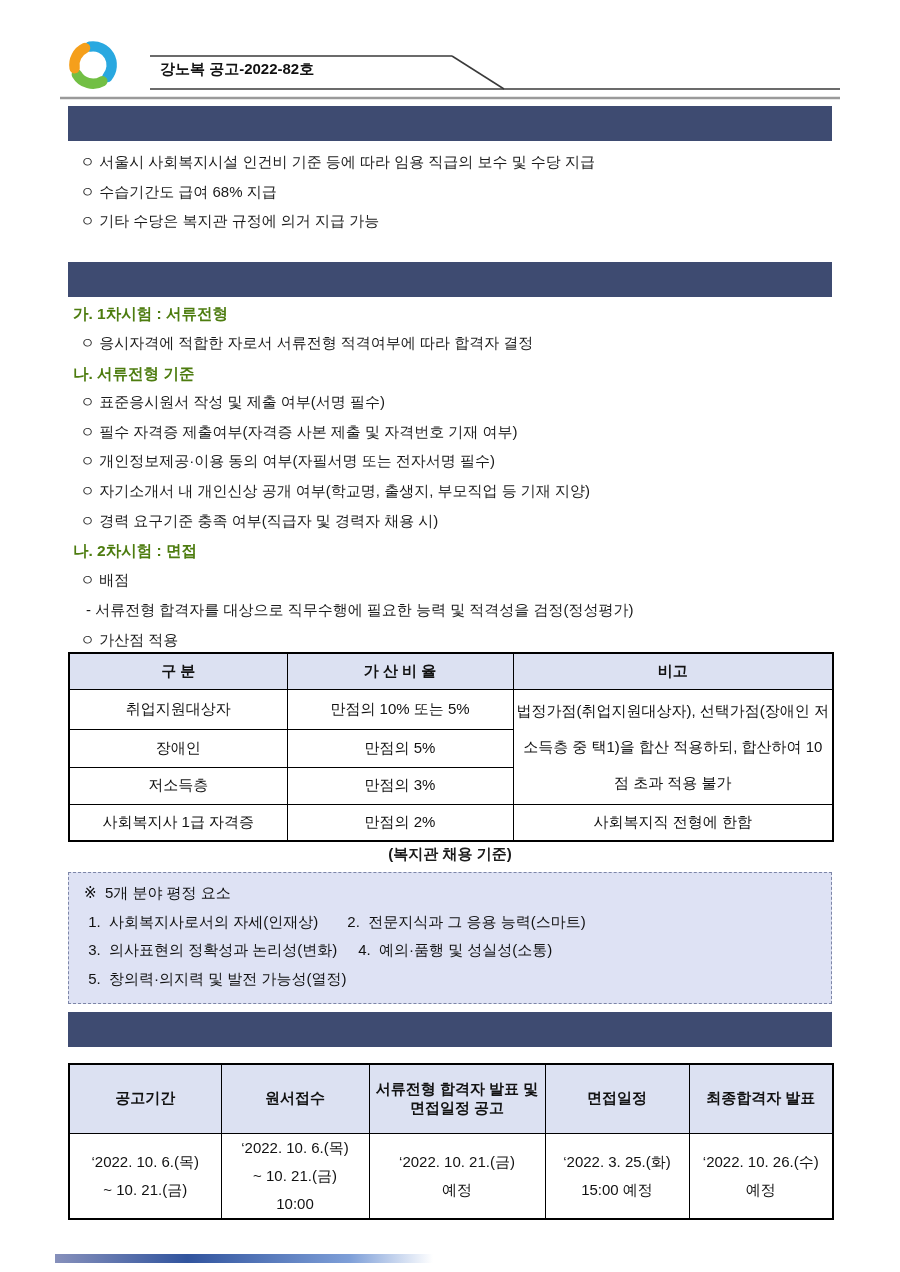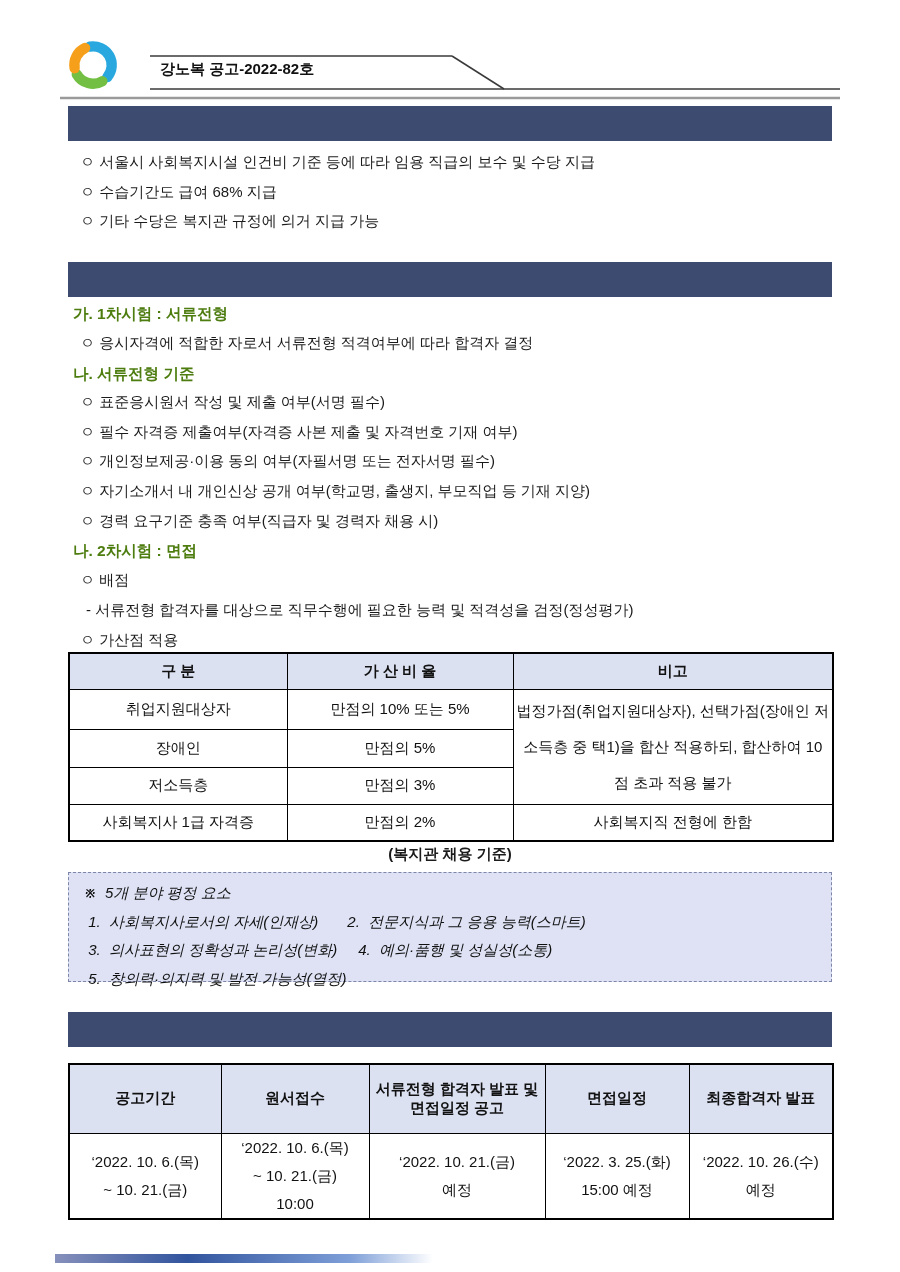--- a/index.html
+++ b/index.html
@@ -15,22 +15,22 @@
   .subhead{position:absolute;left:73px;font-size:15.5px;font-weight:bold;white-space:pre;color:#4d7c0f;}
   .dashline{position:absolute;left:86px;font-size:15px;white-space:pre;color:#1b1b1b;}
   table.doc{position:absolute;left:68px;border-collapse:collapse;table-layout:fixed;
             font-size:15px;color:#111;}
   table.doc td,table.doc th{border:1px solid #000;text-align:center;vertical-align:middle;
             padding:0 3px;box-sizing:border-box;}
   table.doc{border:2px solid #000;}
   th.hcell{background:#dce1f2;font-weight:bold;white-space:pre-line;border-bottom:2px solid #000;}
   td.merged{ text-align:left;line-height:36px;padding:0 2px 0 5px;white-space:normal;margin-left:6px;}
   .caption{position:absolute;left:68px;width:764px;text-align:center;font-size:15px;font-weight:bold;}
-  .notebox{position:absolute;left:68px;top:872px;width:764px;height:110px;box-sizing:border-box;
-           background:#dee2f4;border:1px dashed #7d86a8;padding:6px 15px 0 15px;font-style:italic;}
+  .notebox{position:absolute;left:68px;top:872px;width:764px;height:132px;box-sizing:border-box;
+           background:#dee2f4;border:1px dashed #7d86a8;padding:6px 15px 0 15px;}
   .notebox .nline{font-size:15px;line-height:28.5px;white-space:pre;color:#111;}
   .sched td{padding:0;}
   .cellstack{display:flex;flex-direction:column;justify-content:center;align-items:center;height:100%;}
   .cellstack div{line-height:28px;font-size:15px;white-space:pre;}
   .footbar{position:absolute;left:55px;top:1254px;width:378px;height:9px;
            background:linear-gradient(to right,#8690bb 0%,#31549e 35%,#7e9fd8 78%,rgba(255,255,255,0) 100%);}
 </style>
 </head>
 <body>
 

